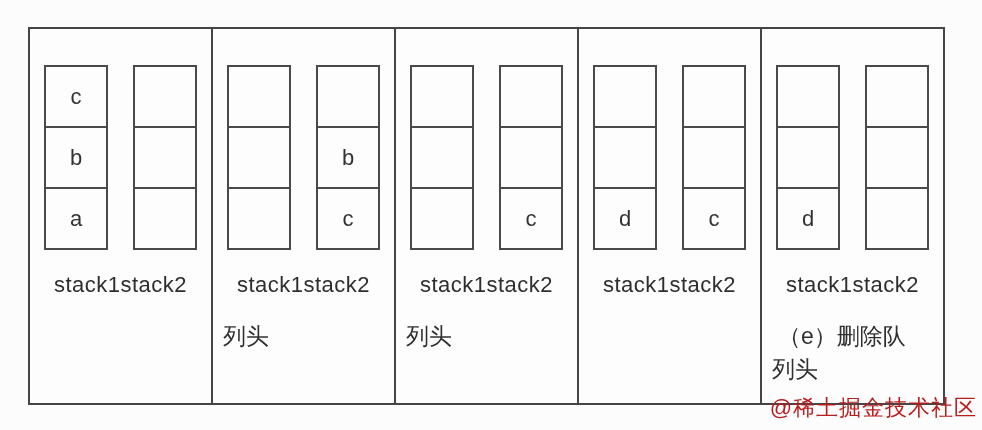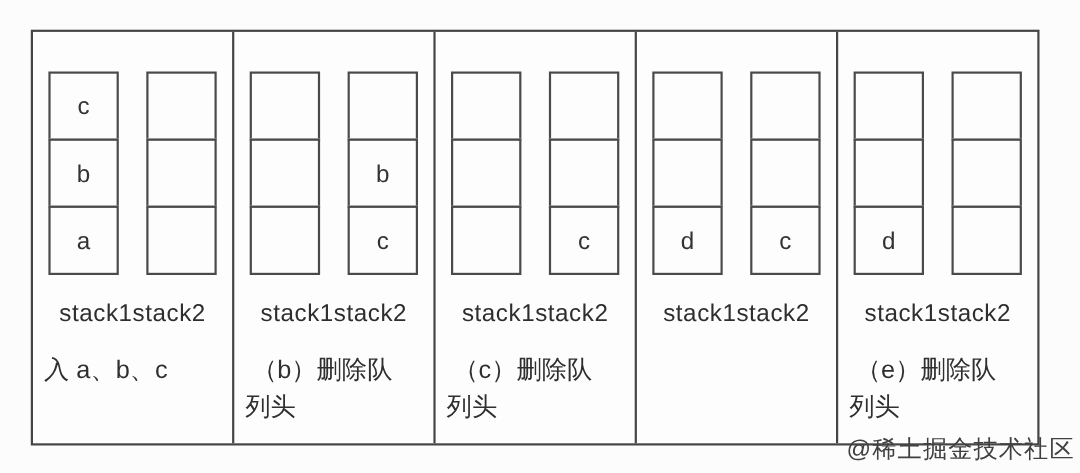--- a/index.html
+++ b/index.html
@@ -72,21 +72,21 @@
     font-size: 23px;
     line-height: 33px;
     color: #2f2f2f;
   }
   .caption .l1 { text-indent: 6px; }
   .watermark {
     position: absolute;
     right: 5px;
     bottom: 7px;
     font-size: 22px;
-    color: #404040;
+    color: #b91c1c;
     letter-spacing: 1px;
     white-space: nowrap;
   }
 </style>
 </head>
 <body>
 
 <div class="frame">
 
   <div class="panel">
@@ -100,21 +100,20 @@
         <div class="cell"></div>
         <div class="cell"></div>
         <div class="cell"></div>
       </div>
     </div>
     <div class="stack-labels">
       <span>stack1</span>
       <span>stack2</span>
     </div>
     <div class="caption">
-      <div class="l2">入 a、b、c</div>
     </div>
   </div>
 
   <div class="panel">
     <div class="stacks">
       <div class="stack">
         <div class="cell"></div>
         <div class="cell"></div>
         <div class="cell"></div>
       </div>
@@ -122,21 +121,20 @@
         <div class="cell"></div>
         <div class="cell">b</div>
         <div class="cell">c</div>
       </div>
     </div>
     <div class="stack-labels">
       <span>stack1</span>
       <span>stack2</span>
     </div>
     <div class="caption">
-      <div class="l1">（b）删除队</div>
       <div class="l2">列头</div>
     </div>
   </div>
 
   <div class="panel">
     <div class="stacks">
       <div class="stack">
         <div class="cell"></div>
         <div class="cell"></div>
         <div class="cell"></div>
@@ -145,21 +143,20 @@
         <div class="cell"></div>
         <div class="cell"></div>
         <div class="cell">c</div>
       </div>
     </div>
     <div class="stack-labels">
       <span>stack1</span>
       <span>stack2</span>
     </div>
     <div class="caption">
-      <div class="l1">（c）删除队</div>
       <div class="l2">列头</div>
     </div>
   </div>
 
   <div class="panel">
     <div class="stacks">
       <div class="stack">
         <div class="cell"></div>
         <div class="cell"></div>
         <div class="cell">d</div>

